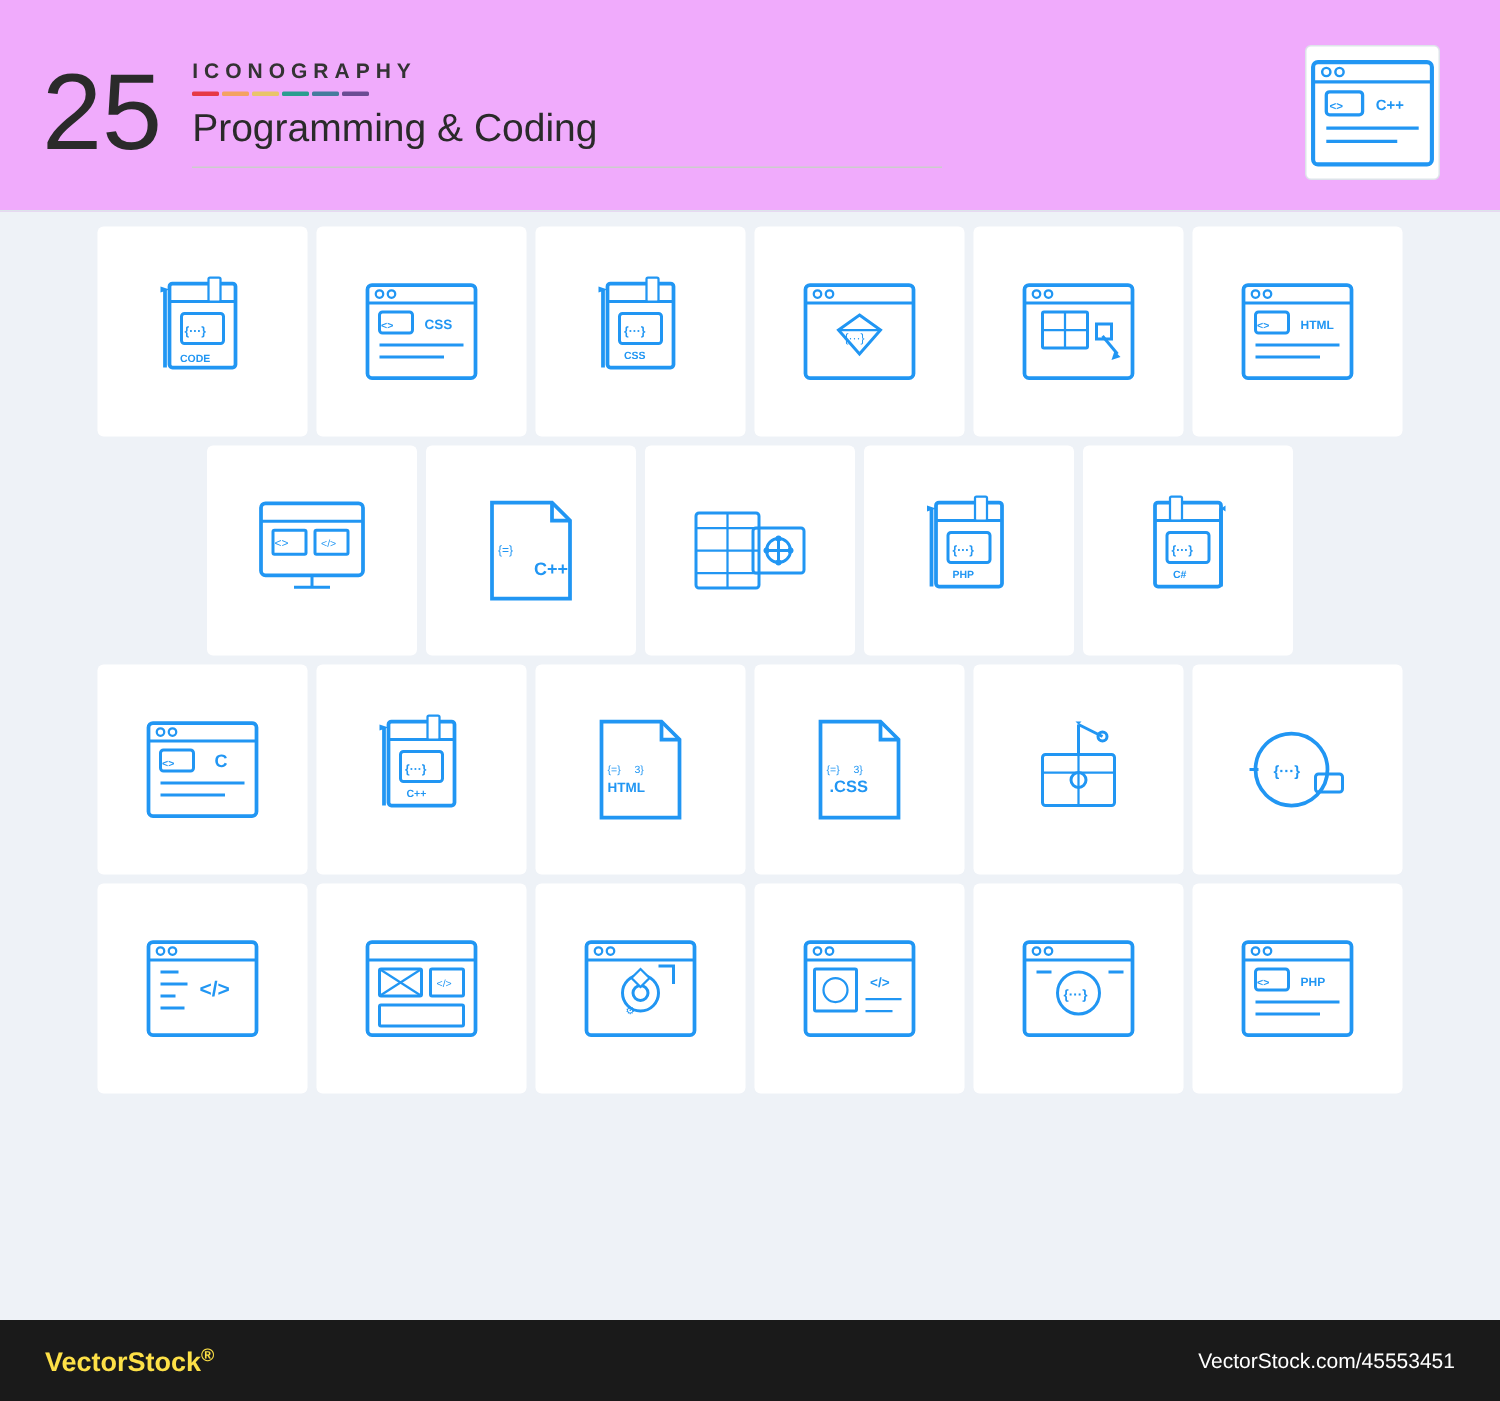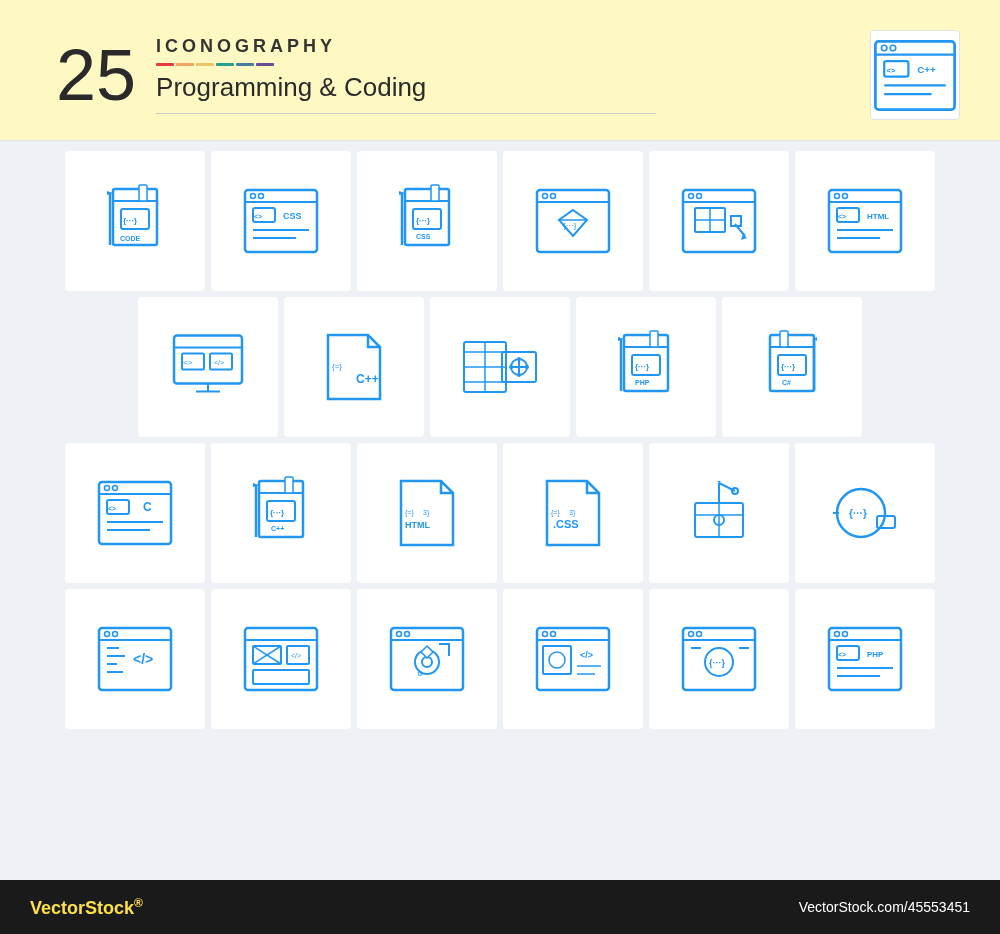--- a/index.html
+++ b/index.html
@@ -14,22 +14,22 @@
     .main-container {
       width: 1000px;
       height: 934px;
       display: flex;
       flex-direction: column;
       background: #eef2f7;
     }
 
     
     .header {
-      background: #fef9c3;
-      padding: 30px 40px 20px 56px;
+      background: #f0abfc;
+      padding: 30px 40px 20px 28px;
       display: flex;
       align-items: center;
       justify-content: space-between;
       border-bottom: 1px solid #dde3ea;
     }
 
     .header-left {
       display: flex;
       align-items: center;
       gap: 20px;
@@ -42,21 +42,21 @@
       line-height: 1;
     }
 
     .header-text {
       display: flex;
       flex-direction: column;
       gap: 6px;
     }
 
     .iconography-label {
-      font-size: 18px;
+      font-size: 14px;
       font-weight: 600;
       letter-spacing: 4px;
       color: #333;
       display: flex;
       align-items: flex-end;
       gap: 2px;
     }
 
     .color-bar {
       display: flex;

